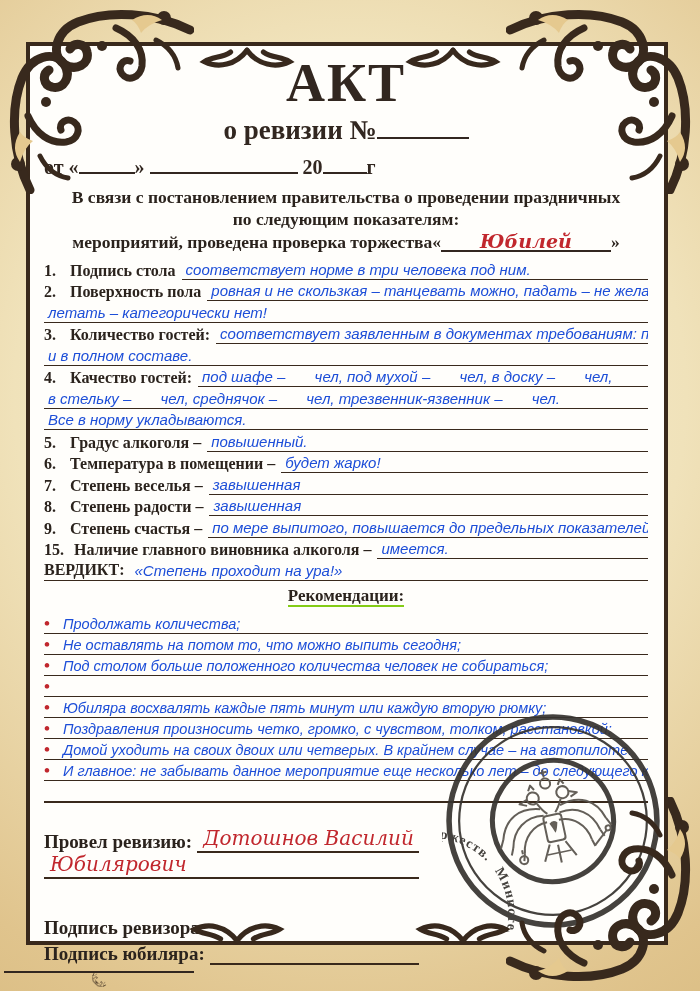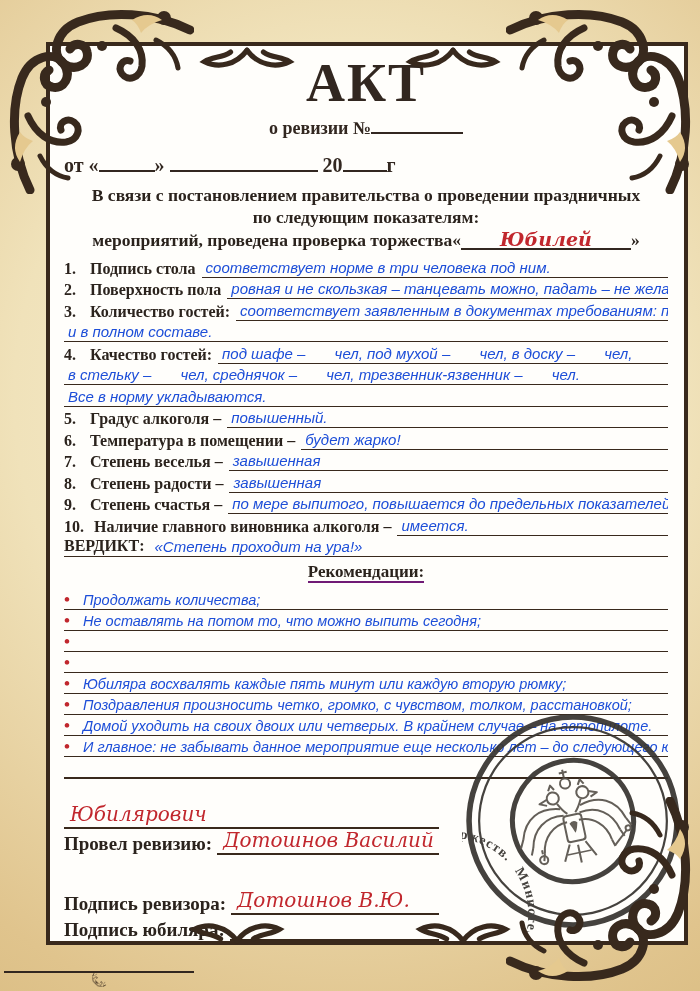--- a/index.html
+++ b/index.html
@@ -3,55 +3,55 @@
 <meta charset="utf-8">
 <style>
   * { margin:0; padding:0; box-sizing:border-box; }
   body { background:#888; font-family:"Liberation Serif", serif; }
   .page {
     position:relative; width:700px; height:991px; margin:0 auto; overflow:hidden;
     background: radial-gradient(120% 90% at 50% 40%, #f8f0d6 0%, #f0e2ba 40%, #e0c48d 72%, #d2b375 100%);
   }
   .panel {
     position:absolute; left:26px; top:42px; width:642px; height:903px;
-    background:#fffefb; border:4px solid #39291c;margin-left:20px;
+    background:#fffefb; border:4px solid #39291c;
   }
   .content { position:relative; width:100%; height:100%; padding:4px 16px 0 14px; }
 
   
   .orn { position:absolute; width:190px; height:190px; color:#38291d; z-index:5; pointer-events:none; }
   .orn.tl { left:4px; top:4px; }
   .orn.tr { right:4px; top:4px; transform:scaleX(-1); }
   .orn.bl { left:4px; bottom:4px; transform:scaleY(-1); }
   .orn.br { right:4px; bottom:4px; transform:scale(-1,-1); }
   .must { position:absolute; width:110px; height:26px; z-index:6; pointer-events:none; }
 
   
   .act-title { text-align:center; font-weight:bold; font-size:54px; line-height:58px; color:#322720; letter-spacing:2px; margin-top:4px; }
-  .act-sub { text-align:center; font-weight:bold; font-size:18px; line-height:32px; color:#322720; }
+  .act-sub { text-align:center; font-weight:bold; font-size:27px; line-height:32px; color:#322720; }
   .bl { display:inline-block; border-bottom:2px solid #322720; height:1.0em; vertical-align:baseline; }
   .dateline { font-weight:bold; font-size:20px; line-height:26px; color:#322720; margin-top:8px; }
   .intro { text-align:center; font-weight:bold; font-size:17.5px; line-height:22px; color:#2b231d; margin-top:6px; }
   .script { font-family:"DejaVu Serif", serif; font-style:italic; color:#c1272d; }
   .celebr { display:inline-block; width:170px; border-bottom:2px solid #322720; font-size:19px; text-align:center; height:22px; }
 
   
   .list { margin-top:5px; font-weight:bold; font-size:16px; color:#2b231d; }
   .row { display:flex; align-items:flex-end; height:21.5px; overflow:hidden; }
   .row .num { flex:none; width:26px; }
   .row .lbl { flex:none; padding-right:6px; white-space:pre; }
   .row .ans { flex:1; border-bottom:1.6px solid #39291c; font-family:Liberation Sans, sans-serif; font-style:italic;
               font-weight:normal; color:#1d4ed8; font-size:15px; padding:0 2px 1px 4px; white-space:pre; overflow:hidden; }
   .row.full { border-bottom:1.6px solid #39291c; }
   .row.full .ans { border-bottom:none; }
   .row.verdict .lbl { border-bottom:1.6px solid #39291c; padding-bottom:1px; }
 
   
   .rec-head { text-align:center; font-weight:bold; font-size:17px; line-height:24px; color:#2b231d; margin-top:3px; }
-  .rec-head span { border-bottom:2px solid #701a75; }
+  .rec-head span { border-bottom:2px solid #84cc16; }
   .row.bullet { height:21px; border-bottom:1.6px solid #39291c; }
   .row.bullet .dot { flex:none; width:15px; color:#c1272d; font-size:17px; line-height:18px; }
   .row.bullet .ans { border-bottom:none; font-size:14.5px; }
   .row.emptyline { height:19px; border-bottom:1.6px solid #39291c; margin-top:3px; }
 
   
   .sigs { margin-top:24px; position:relative; z-index:2; }
   .sig-row { display:flex; align-items:flex-end; height:26px; width:375px; overflow:hidden; }
   .sig-row .sig-lbl { flex:none; font-weight:bold; font-size:19px; color:#2b231d; padding-right:5px; }
   .sig-row .sig-ans { flex:1; border-bottom:2px solid #39291c; font-family:"DejaVu Serif", serif; font-style:italic;
@@ -116,20 +116,23 @@
         <div class="row">
           <span class="num">1.</span>
             <span class="lbl">Подпись стола</span>
             <span class="ans">соответствует норме в три человека под ним.</span>
         </div>
         <div class="row">
           <span class="num">2.</span>
             <span class="lbl">Поверхность пола</span>
             <span class="ans">ровная и не скользкая – танцевать можно, падать – не желательно,</span>
         </div>
+        <div class="row full">
+            <span class="ans">летать – категорически нет!</span>
+          </div>
         <div class="row">
           <span class="num">3.</span>
             <span class="lbl">Количество гостей:</span>
             <span class="ans">соответствует заявленным в документах требованиям: пришли все</span>
         </div>
         <div class="row full">
             <span class="ans">и в полном составе.</span>
           </div>
         <div class="row">
           <span class="num">4.</span>
@@ -161,21 +164,21 @@
           <span class="num">8.</span>
             <span class="lbl">Степень радости –</span>
             <span class="ans">завышенная</span>
         </div>
         <div class="row">
           <span class="num">9.</span>
             <span class="lbl">Степень счастья –</span>
             <span class="ans">по мере выпитого, повышается до предельных показателей.</span>
         </div>
         <div class="row">
-          <span class="num" style="width:30px">10.</span>
+          <span class="num" style="width:30px">15.</span>
             <span class="lbl" style="padding-left:0">Наличие главного виновника алкоголя –</span>
             <span class="ans">имеется.</span>
         </div>
         <div class="row verdict">
           <span class="lbl">ВЕРДИКТ:</span>
             <span class="ans">«Степень проходит на ура!»</span>
         </div>
       </div>
 
       <div class="rec-head"><span>Рекомендации:</span></div>
@@ -184,20 +187,21 @@
         <div class="row bullet">
             <span class="dot">•</span>
             <span class="ans">Продолжать количества;</span>
           </div>
         <div class="row bullet">
             <span class="dot">•</span>
             <span class="ans">Не оставлять на потом то, что можно выпить сегодня;</span>
           </div>
         <div class="row bullet">
             <span class="dot">•</span>
+            <span class="ans">Под столом больше положенного количества человек не собираться;</span>
           </div>
         <div class="row bullet">
             <span class="dot">•</span>
           </div>
         <div class="row bullet">
             <span class="dot">•</span>
             <span class="ans">Юбиляра восхвалять каждые пять минут или каждую вторую рюмку;</span>
           </div>
         <div class="row bullet">
             <span class="dot">•</span>
@@ -210,31 +214,30 @@
         <div class="row bullet">
             <span class="dot">•</span>
             <span class="ans">И главное: не забывать данное мероприятие еще несколько лет – до следующего юбилея.</span>
           </div>
         <div class="row emptyline">
             <span class="ans"></span>
           </div>
       </div>
 
       <div class="sigs">
-        <div class="sig-row">
-          <span class="sig-ans">Юбилярович</span>
-        </div>
         <div class="sig-row">
           <span class="sig-lbl">Провел ревизию:</span>
             <span class="sig-ans">Дотошнов Василий</span>
         </div>
+        <div class="sig-row">
+          <span class="sig-ans">Юбилярович</span>
+        </div>
         <div class="sig-gap"></div>
         <div class="sig-row">
           <span class="sig-lbl">Подпись ревизора:</span>
-            <span class="sig-ans">Дотошнов В.Ю.</span>
         </div>
         <div class="sig-row">
           <span class="sig-lbl">Подпись юбиляра:</span>
             <span class="sig-ans"></span>
         </div>
       </div>
 
       <svg class="stamp" viewBox="0 0 220 220">
         <g transform="rotate(-12 110 110)" stroke="#36332f">
           <circle cx="110" cy="110" r="103" fill="none" stroke-width="5.5"></circle>

